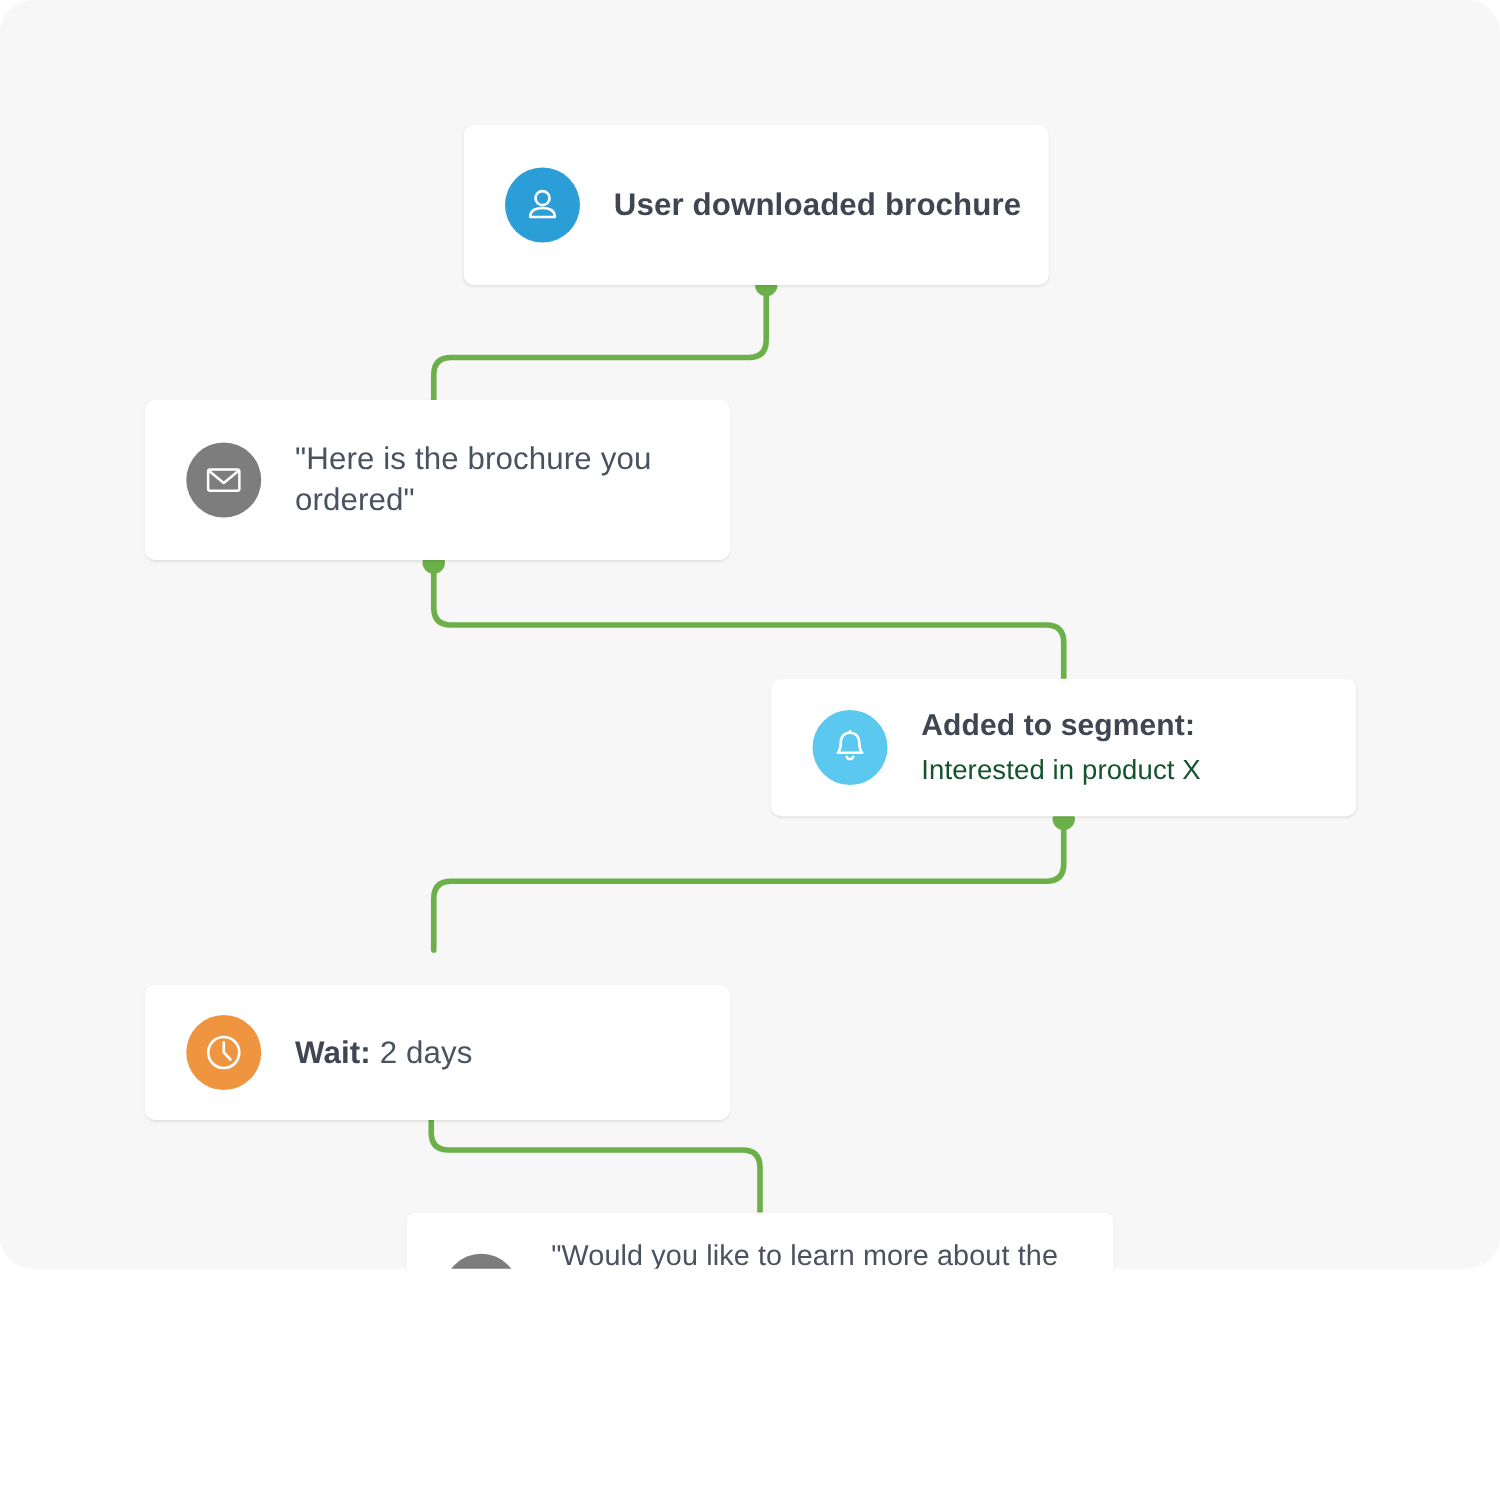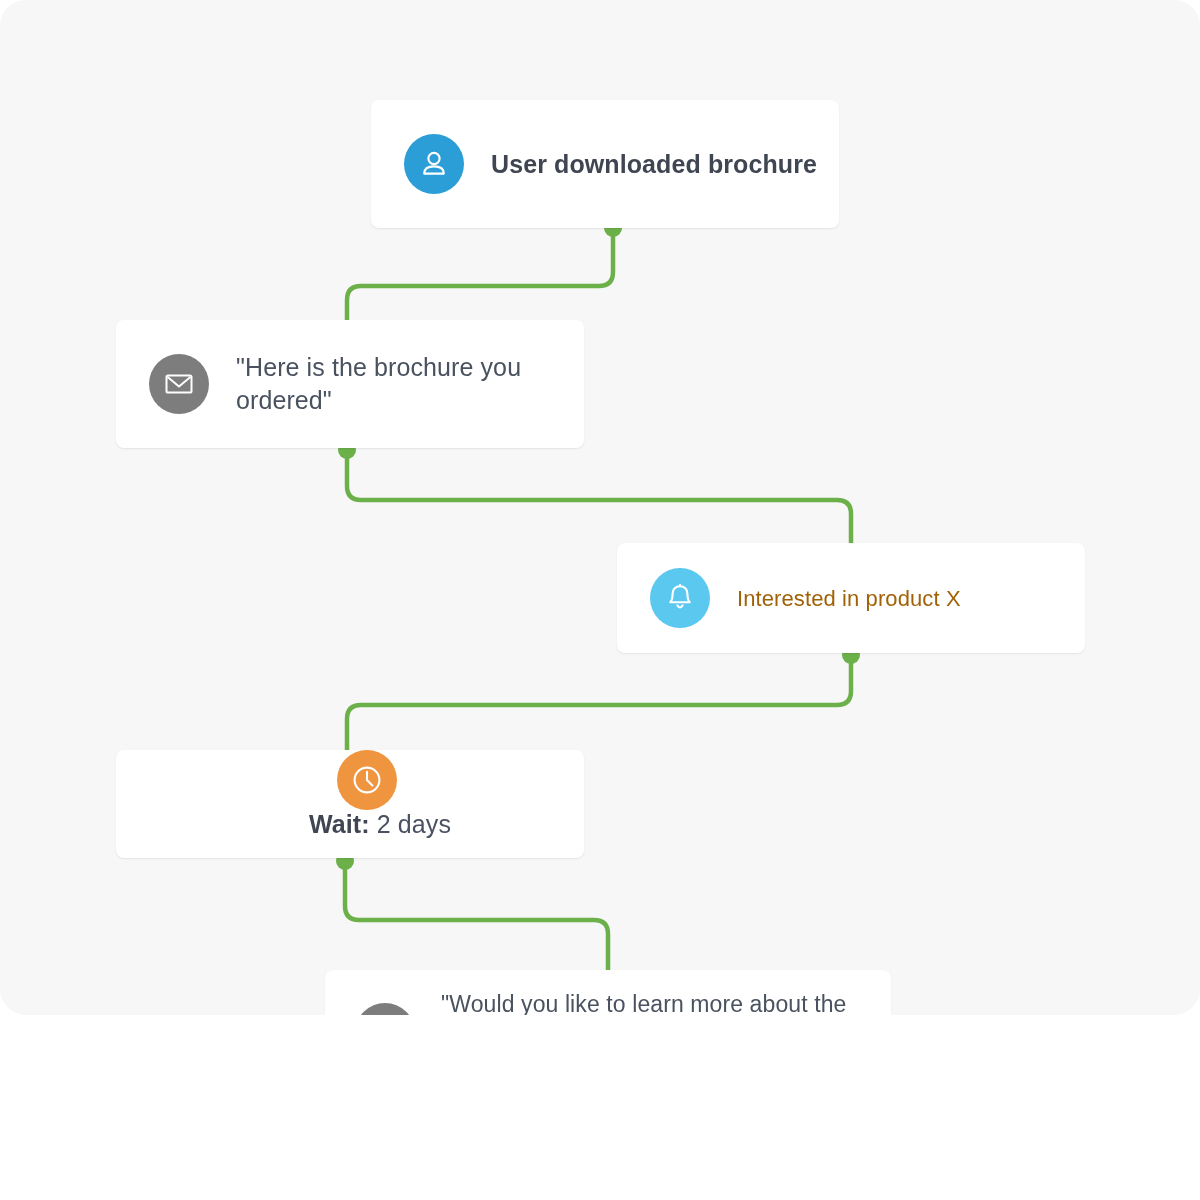--- a/index.html
+++ b/index.html
@@ -72,27 +72,26 @@
   }
 
   
   #card-segment {
     left: 617px; top: 543px; width: 468px; height: 110px;
     padding-left: 33px;
   }
   #card-segment .card-icon { width: 60px; height: 60px; background: #5bc8f0; }
   #card-segment .card-text { margin-left: 27px; font-size: 23px; line-height: 35px; }
   #card-segment .seg-title { font-size: 24px; font-weight: bold; color: #3f4652; display: block; }
-  #card-segment .seg-sub   { font-size: 22px; font-weight: normal; color: #a16207; display: block; }
+  #card-segment .seg-sub   { font-size: 22px; font-weight: normal; color: #14532d; display: block; }
 
   
   #card-wait {
-    left: 116px; top: 750px; width: 468px; height: 108px;
+    left: 116px; top: 788px; width: 468px; height: 108px;
     padding-left: 33px;
-    flex-direction: column;
   }
   #card-wait .card-icon { width: 60px; height: 60px; background: #f0953f; }
   #card-wait .card-text { margin-left: 27px; font-size: 25px; }
 
   
   #card-email-2 {
     left: 325px; top: 970px; width: 566px; height: 126px;
     padding-left: 30px;
   }
   #card-email-2 .card-icon { width: 60px; height: 60px; background: #7d7d7d; }
@@ -147,20 +146,21 @@
   <div class="card" id="card-segment">
     <div class="card-icon">
       <svg width="34" height="34" viewBox="0 0 34 34" xmlns="http://www.w3.org/2000/svg" fill="none" stroke="#ffffff" stroke-width="2.1" stroke-linejoin="round">
         <path d="M17,5.2 C12.6,5.2 9.6,8.4 9.6,12.8 C9.6,19.2 7.2,21.2 7.2,21.2 L26.8,21.2
                  C26.8,21.2 24.4,19.2 24.4,12.8 C24.4,8.4 21.4,5.2 17,5.2 Z"></path>
         <path d="M17,5.2 L17,3.1"></path>
         <path d="M14.4,24.4 C15,25.7 15.9,26.4 17,26.4 C18.1,26.4 19,25.7 19.6,24.4" stroke-linecap="round"></path>
       </svg>
     </div>
     <div class="card-text">
+      <span class="seg-title">Added to segment:</span>
       <span class="seg-sub">Interested in product X</span>
     </div>
   </div>
 
   <div class="card" id="card-wait">
     <div class="card-icon">
       <svg width="36" height="36" viewBox="0 0 36 36" xmlns="http://www.w3.org/2000/svg" fill="none" stroke="#ffffff" stroke-width="2.1" stroke-linecap="round">
         <circle cx="18" cy="18" r="12.4"></circle>
         <path d="M18,9.8 L18,18 L23.4,23.6"></path>
       </svg>

